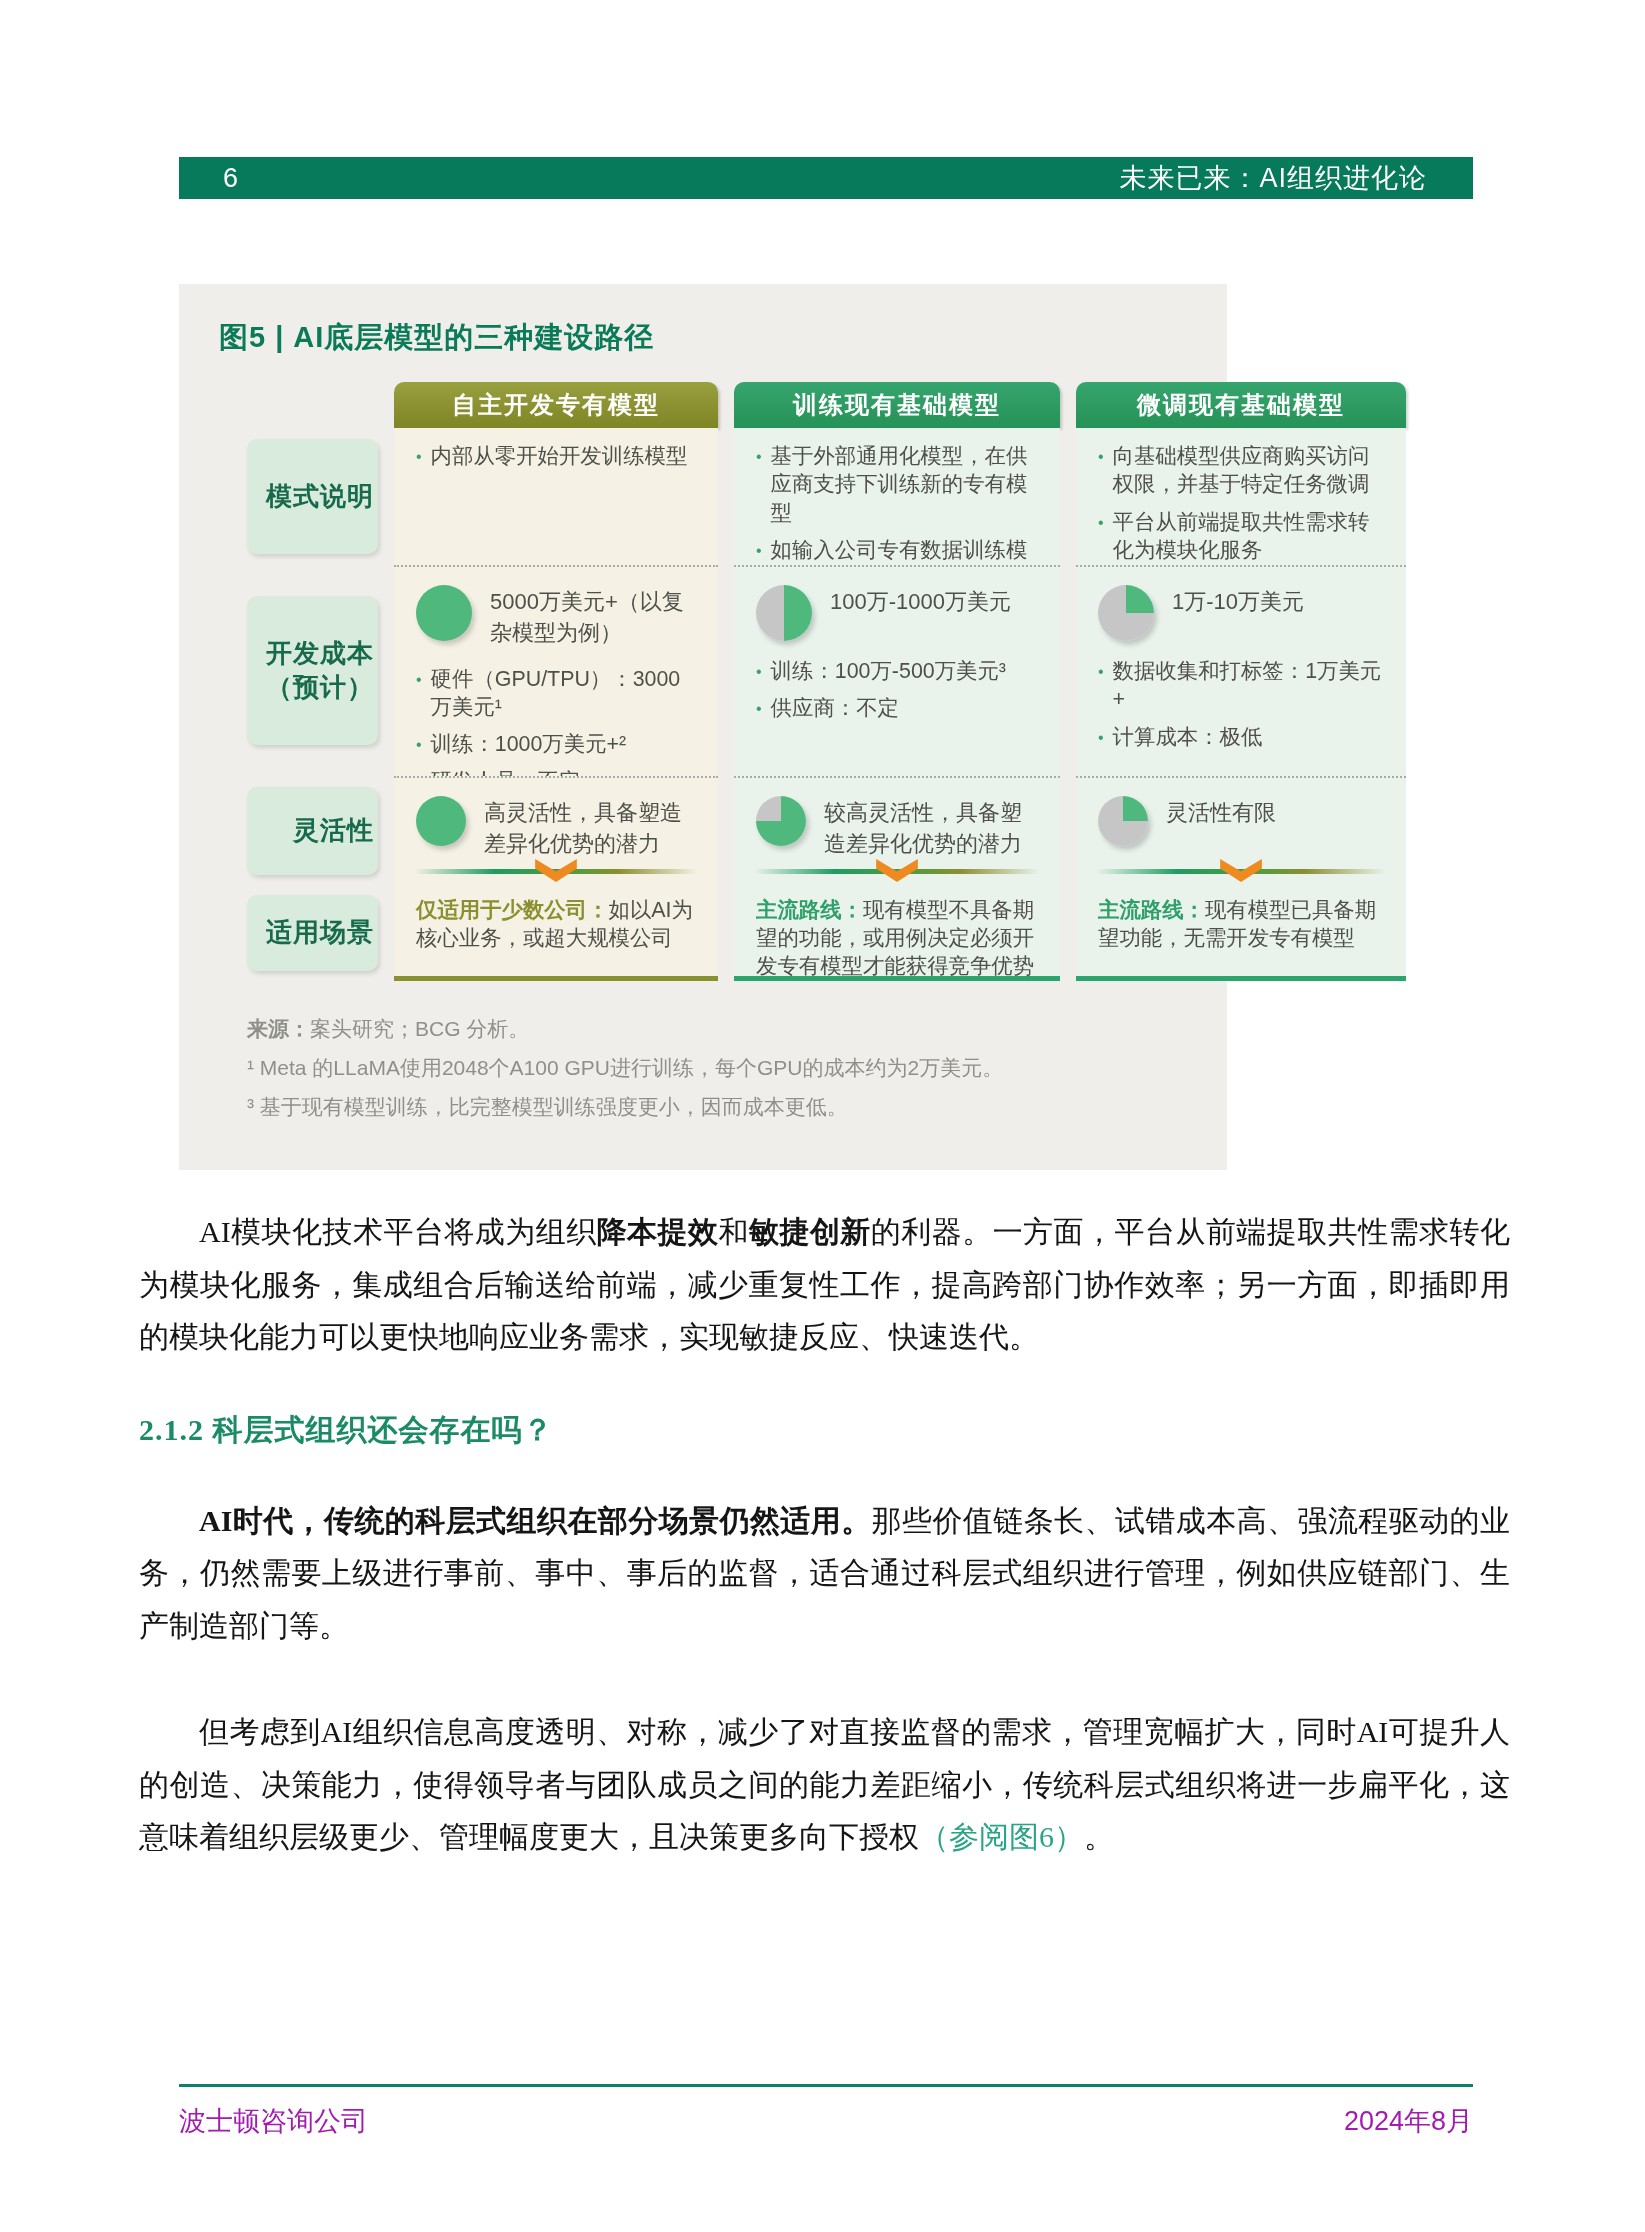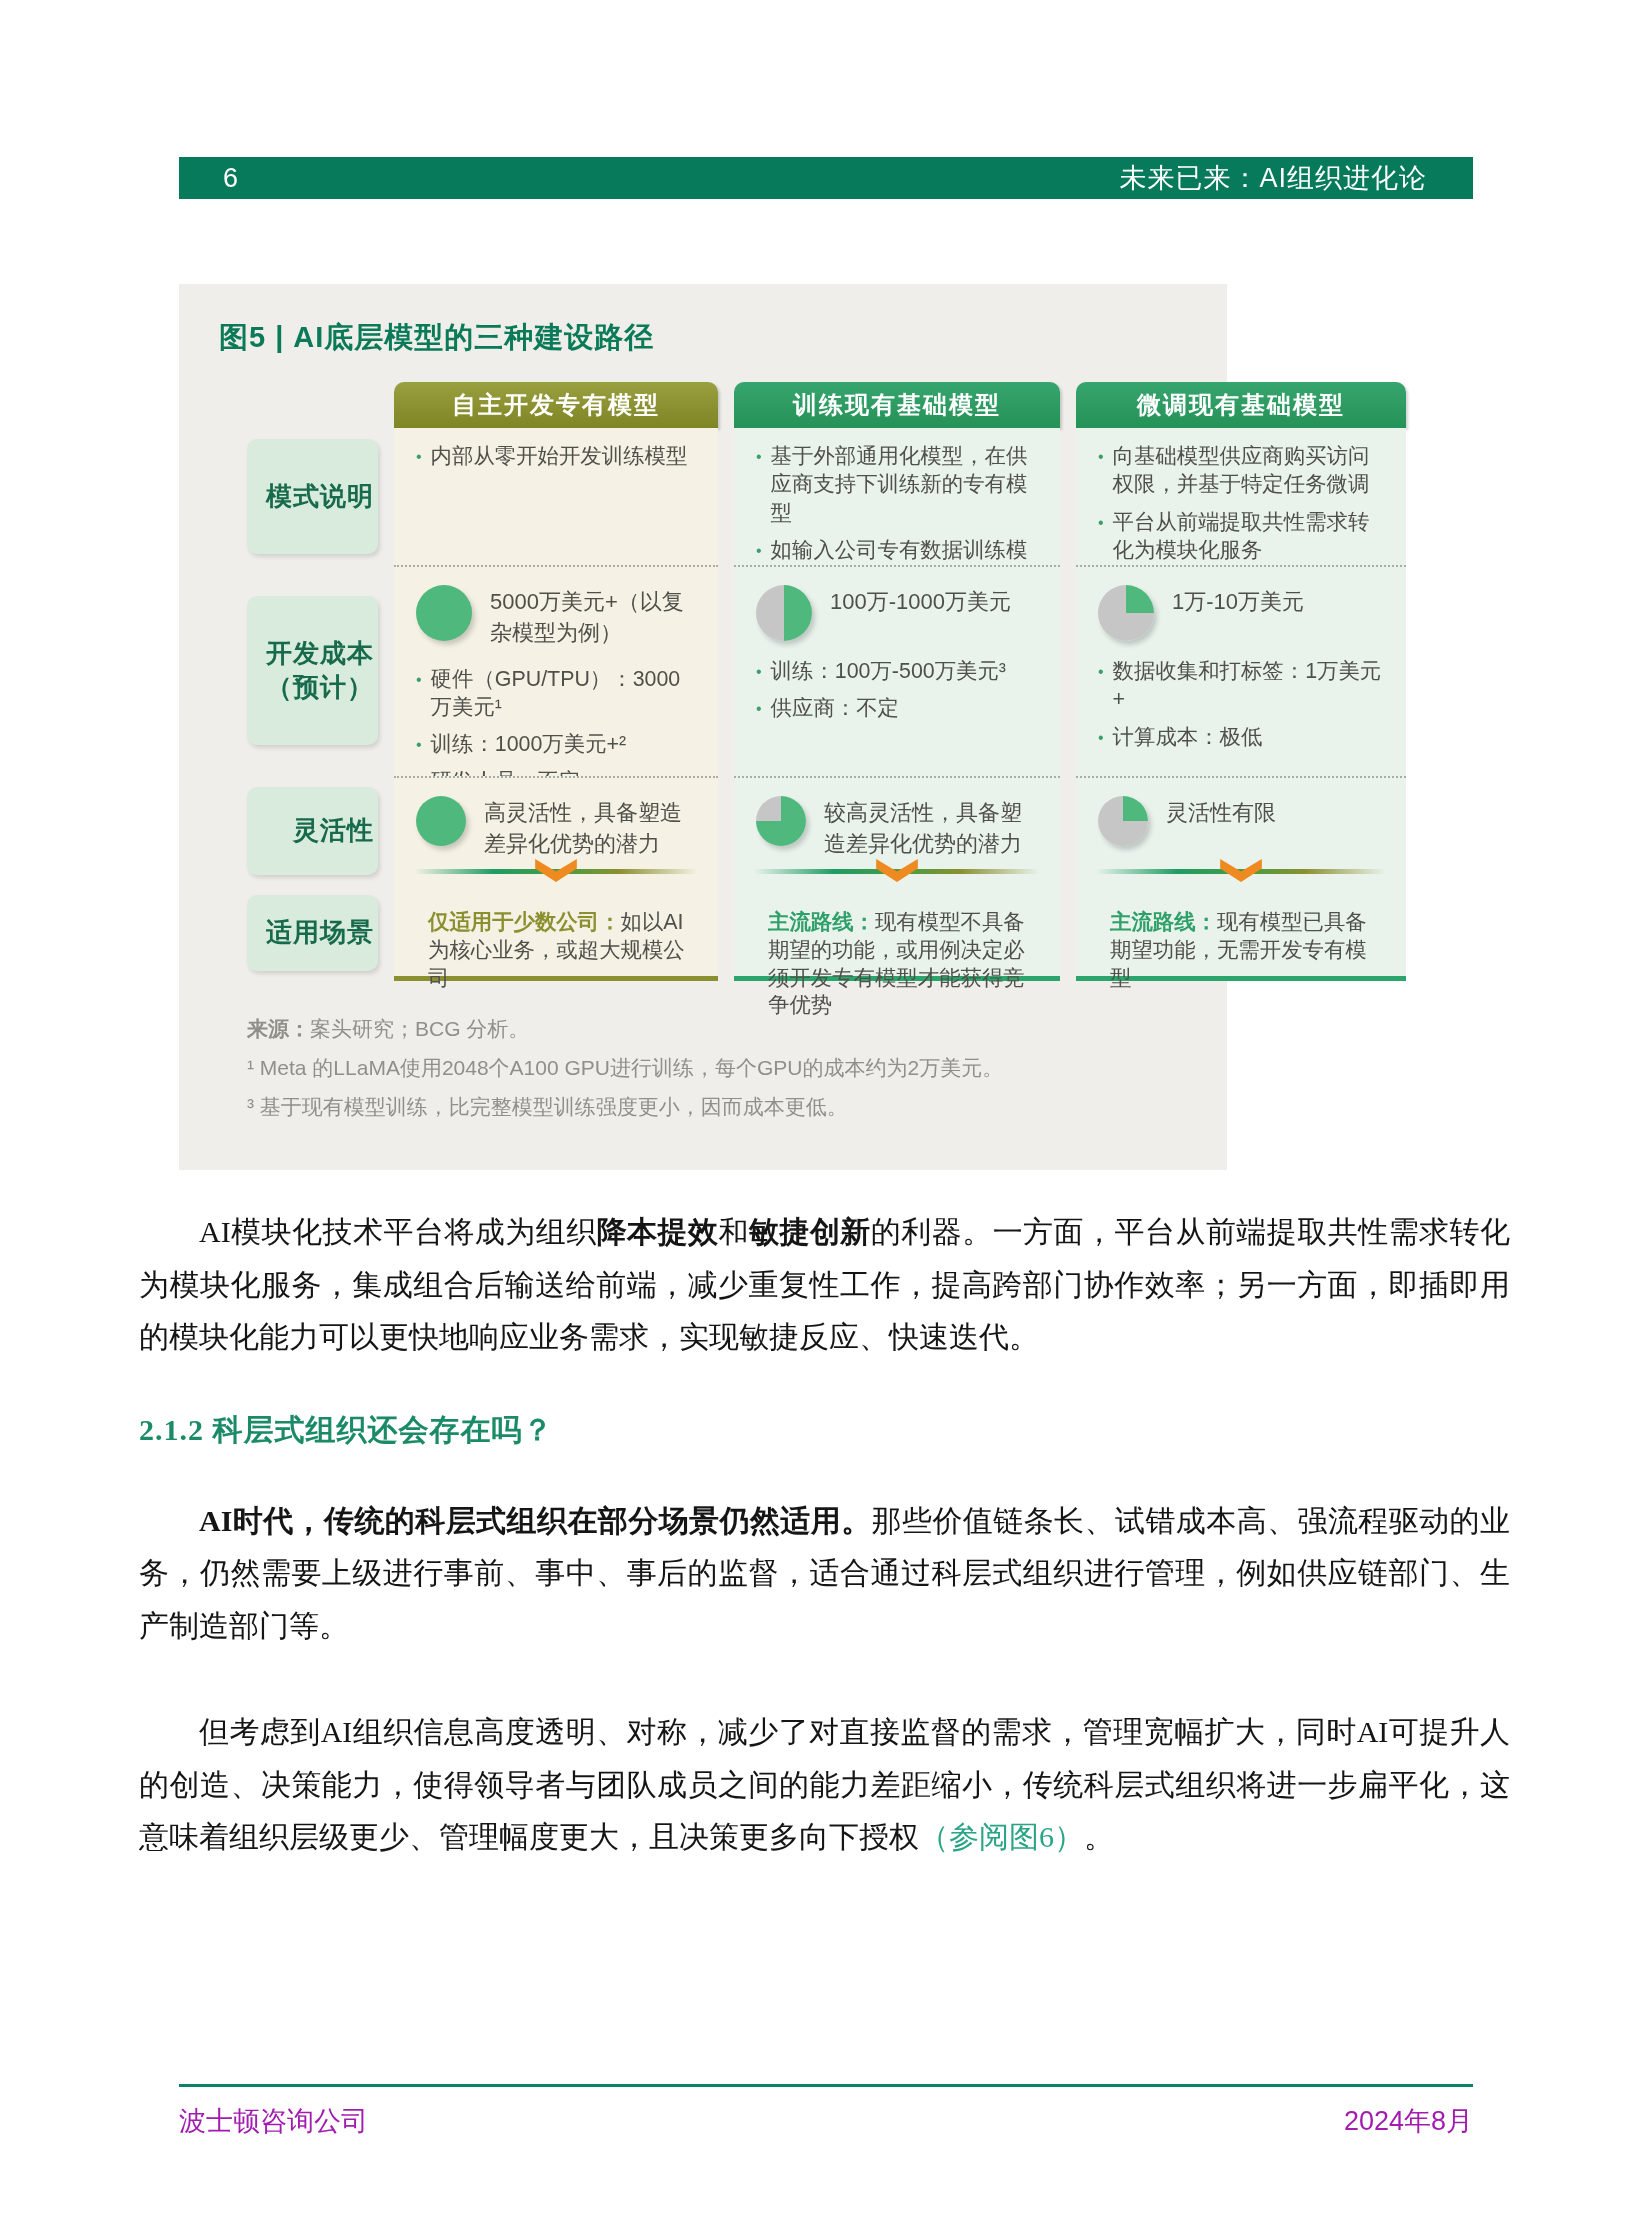--- a/index.html
+++ b/index.html
@@ -77,21 +77,21 @@
 
   .flexcell .pie{width:50px;height:50px;}
   .divider{position:absolute;left:16px;right:16px;bottom:2px;height:26px;}
   .divider-line{
     position:absolute;left:4px;right:4px;bottom:9px;height:5px;border-radius:3px;
     background:linear-gradient(90deg,rgba(31,156,99,0) 0%,#1f9c63 28%,#4f9c3f 55%,#8a9030 72%,rgba(138,144,48,0) 100%);
   }
   .chev{position:absolute;left:50%;transform:translateX(-50%);bottom:0;width:48px;height:25px;}
 
   .scen{padding-top:12px;}
-  .scen-text{margin:12px;font-size:21.4px;line-height:1.3;color:#50504a;}
+  .scen-text{margin:0;font-size:21.4px;line-height:1.3;color:#50504a;}
   .lead{font-weight:bold;}
   .lead.olive-text{color:#8a9030;}
   .lead.green-text{color:#2fa06a;}
 
   .footnotes{margin:28px 0 0 28px;color:#90908a;font-size:21px;line-height:1.86;}
   .footnotes p{margin:0;}
   .fn-bold{font-weight:bold;}
 
   
   .body-content{

